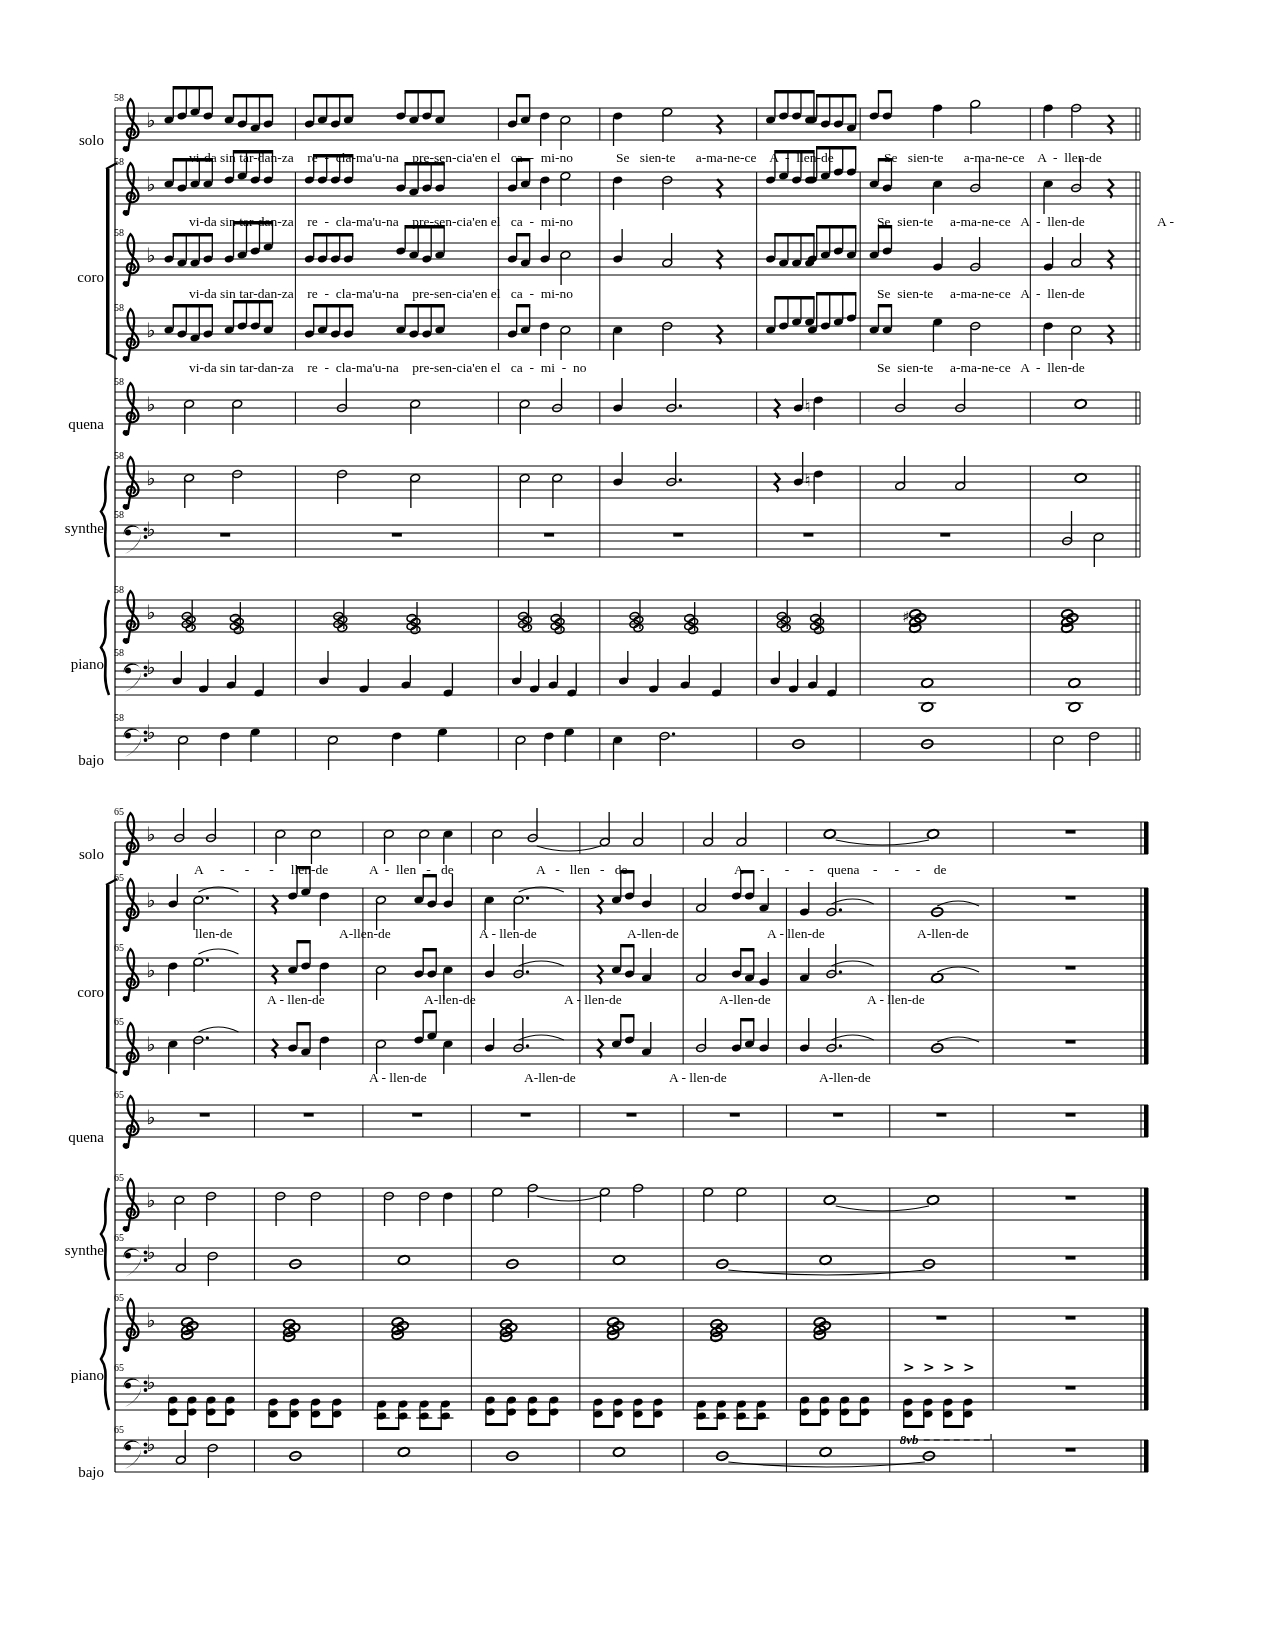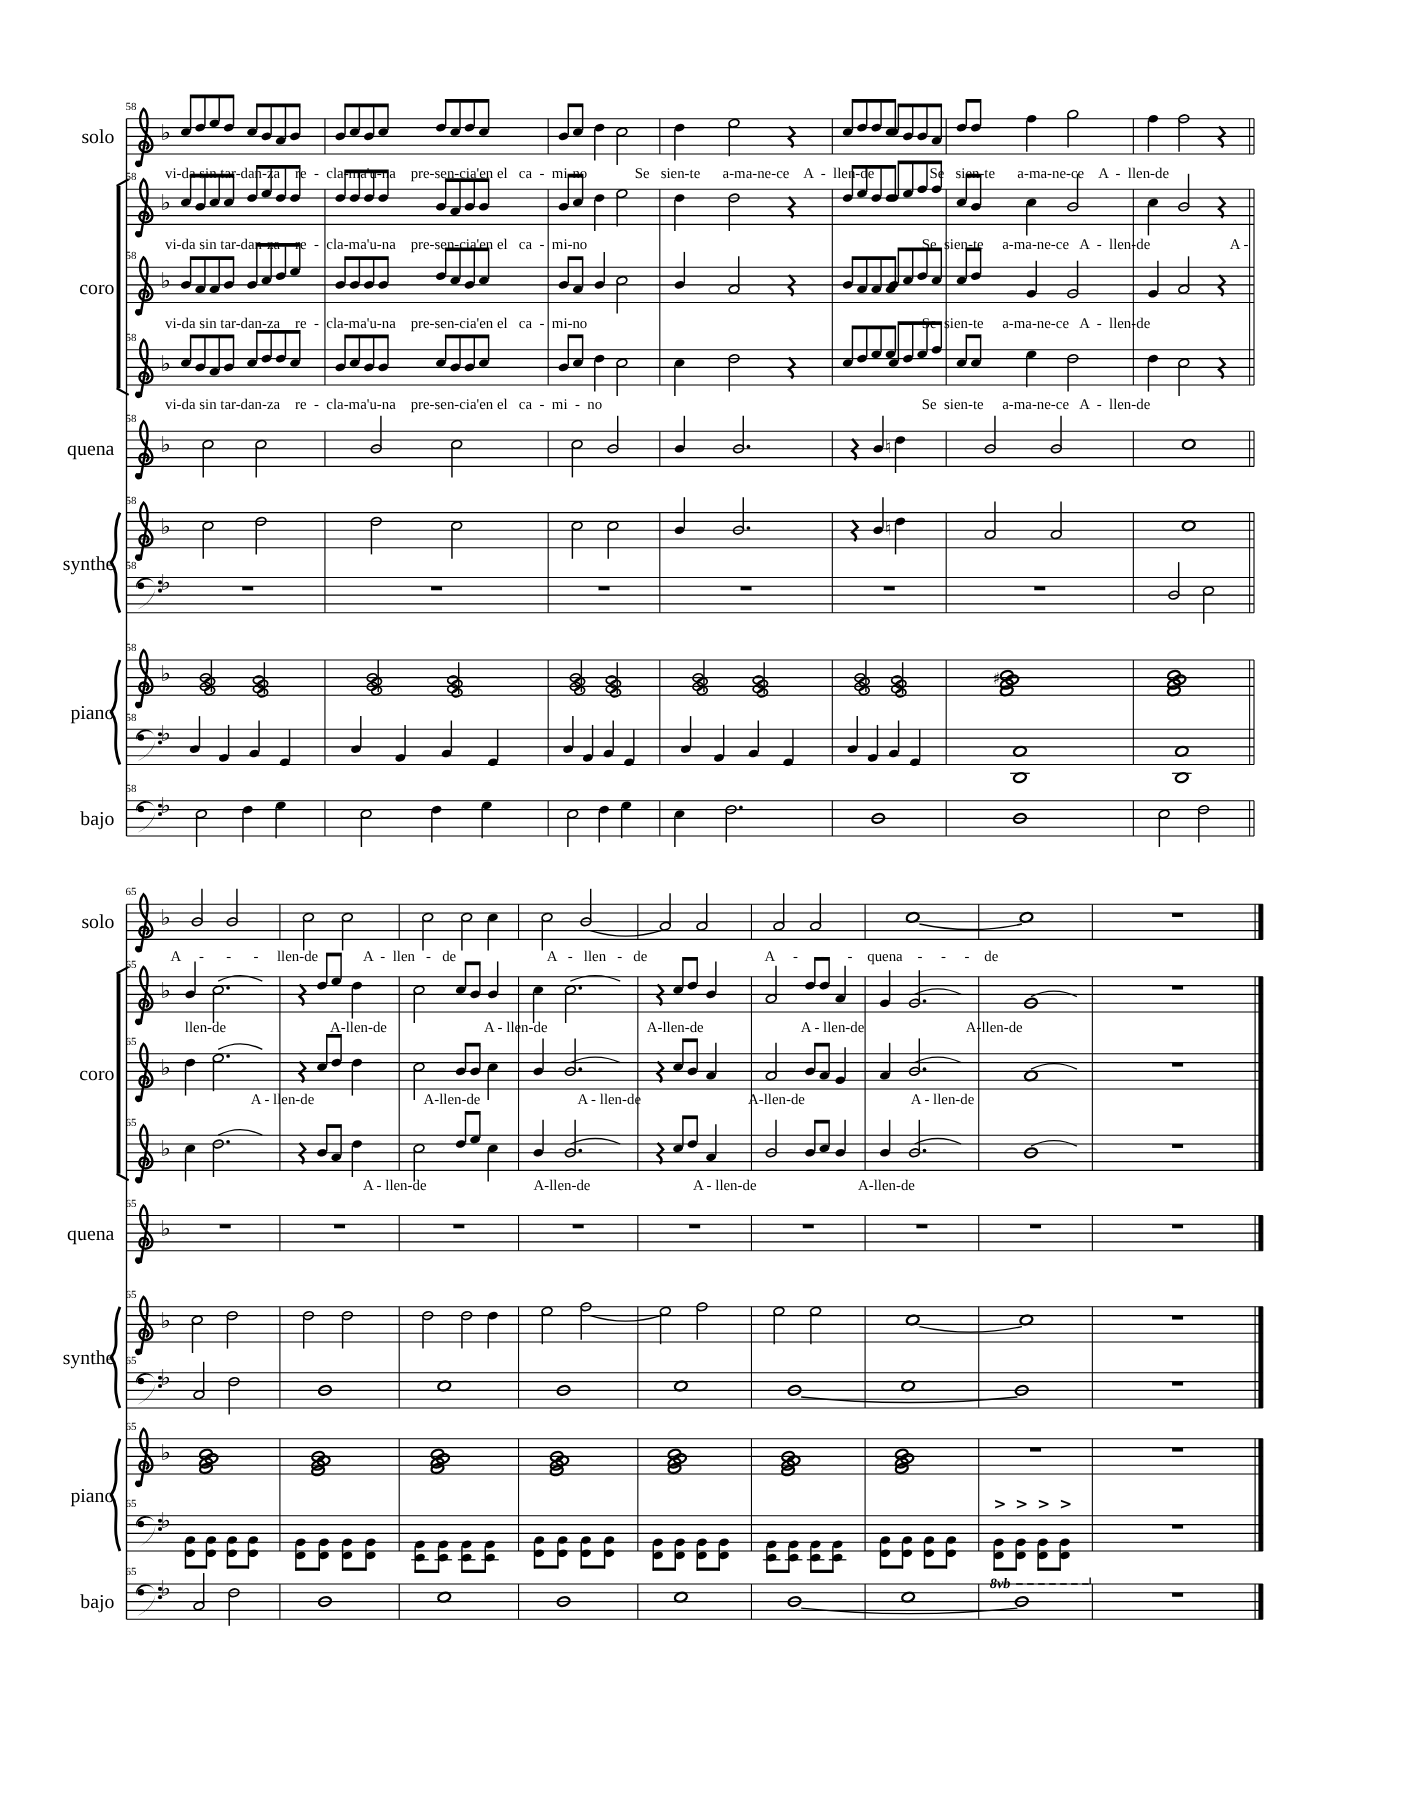--- a/index.html
+++ b/index.html
@@ -10,30 +10,32 @@
     background:#ffffff;
     font-family:"Liberation Serif", serif;
     overflow:hidden;
   }
   #notation{position:absolute;left:0;top:0;}
   #overlay{position:absolute;left:0;top:0;width:1275px;height:1650px;}
   .inst-label{
     position:absolute;
     width:96px;
     text-align:right;
-    font-size:18px;
+    font-size:15px;
     color:#000;
     font-family:"Liberation Serif", serif;
+    margin-top:18px;
   }
   .lyric{
     position:absolute;
     font-size:13.5px;
     color:#000;
     white-space:pre;
     font-family:"Liberation Serif", serif;
+    margin-left:39px;
   }
   .mnum{
     position:absolute;
     font-size:10px;
     color:#000;
     font-family:"Liberation Serif", serif;
   }
 </style>
 </head>
 <body>
@@ -1329,21 +1331,21 @@
       <div class="inst-label" style="left: 8px; top: 734px;">bajo</div>
       <div class="mnum" style="left: 114px; top: 712px;">58</div>
       <div class="inst-label" style="left: 8px; top: 828px;">solo</div>
       <div class="mnum" style="left: 114px; top: 806px;">65</div>
       <div class="lyric" style="left: 155px; top: 862px;">A     -      -      -     llen-de</div>
       <div class="lyric" style="left: 330px; top: 862px;">A  -  llen   -   de</div>
       <div class="lyric" style="left: 497px; top: 862px;">A   -   llen   -   de</div>
       <div class="lyric" style="left: 695px; top: 862px;">A     -      -      -    quena    -     -     -    de</div>
       <div class="inst-label" style="left: 8px; top: 966px;">coro</div>
       <div class="mnum" style="left: 114px; top: 872px;">65</div>
-      <div class="lyric" style="left: 168px; top: 926px;">llen-de</div>
+      <div class="lyric" style="left: 156px; top: 926px;">llen-de</div>
       <div class="lyric" style="left: 300px; top: 926px;">A-llen-de</div>
       <div class="lyric" style="left: 440px; top: 926px;">A - llen-de</div>
       <div class="lyric" style="left: 588px; top: 926px;">A-llen-de</div>
       <div class="lyric" style="left: 728px; top: 926px;">A - llen-de</div>
       <div class="lyric" style="left: 878px; top: 926px;">A-llen-de</div>
       <div class="mnum" style="left: 114px; top: 942px;">65</div>
       <div class="lyric" style="left: 228px; top: 992px;">A - llen-de</div>
       <div class="lyric" style="left: 385px; top: 992px;">A-llen-de</div>
       <div class="lyric" style="left: 525px; top: 992px;">A - llen-de</div>
       <div class="lyric" style="left: 680px; top: 992px;">A-llen-de</div>

